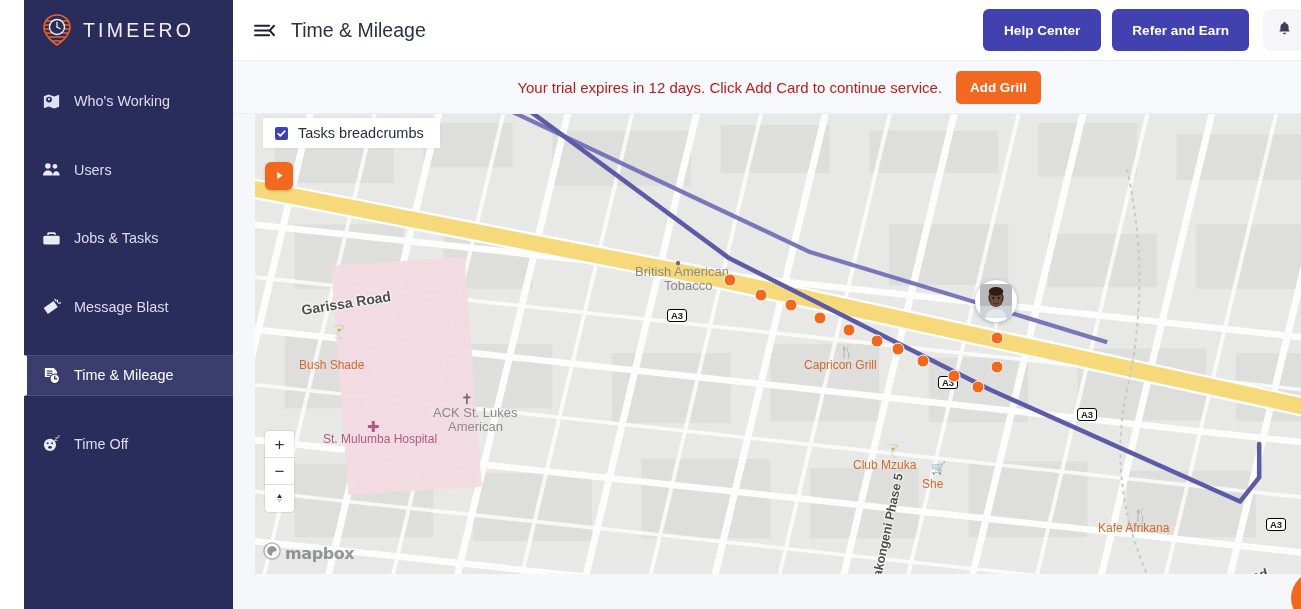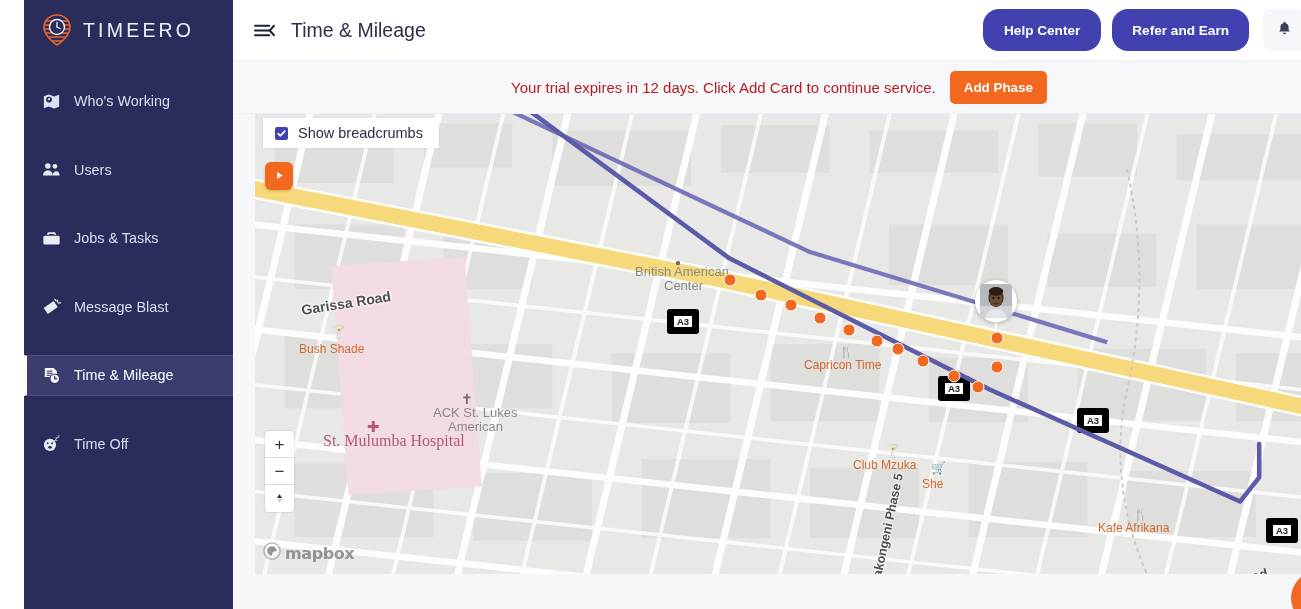--- a/index.html
+++ b/index.html
@@ -65,21 +65,21 @@
     width: 26px; height: 26px; cursor: pointer;
     display: flex; align-items: center; justify-content: center;
     flex: 0 0 26px;
   }
   .page-title {
     font-size: 19.5px; color: #2b2f45; margin-left: 14px; font-weight: 400;
     white-space: nowrap;
   }
   .topbar-spacer { flex: 1 1 auto; }
   .btn {
-    border: none; border-radius: 16px; cursor: pointer;
+    border: none; border-radius: 6px; cursor: pointer;
     font-family: "Liberation Sans", sans-serif;
     font-size: 13.6px; font-weight: 700; color: #fff;
     white-space: nowrap;
   }
   .btn-primary { background: #4141b0; height: 42px; padding: 0 21px; }
   .btn-primary.refer { padding: 0 20px; }
   .bell-btn {
     width: 42px; height: 42px; border-radius: 8px;
     background: #f6f6fa; border: none; cursor: pointer;
     display: flex; align-items: center; justify-content: center;
@@ -172,28 +172,28 @@
   }
 
   
   .mlbl {
     position: absolute; z-index: 6; pointer-events: none;
     font-family: "Liberation Sans", sans-serif;
     white-space: nowrap;
   }
   .poi { color: #d4692c; font-size: 12px; text-align: center; }
   .place { color: #8a8a8a; font-size: 13px; text-align: center; }
-  .pinkpoi { color: #b25a7c; font-size: 16px; font-family: Liberation Serif, serif; }
+  .pinkpoi { color: #b25a7c; font-size: 12px; }
   .roadlbl {
     color: #4e4e4e; font-size: 12.5px; font-weight: 600;
     text-shadow: 0 0 3px #fff, 0 0 3px #fff, 0 0 2px #fff;
   }
   .shield {
     position: absolute; z-index: 7; background: #fff;
-    border: 7px solid #000000; border-radius: 3px;
+    border: 1px solid #000000; border-radius: 3px;
     font-size: 9.5px; color: #222; padding: 0px 3px;
     font-weight: 600; font-family: "Liberation Sans", sans-serif;
   }
   .poi-ico {
     font-size: 12px; color: #d4692c; text-align: center; line-height: 1;
   }
 
   .avatar-pin {
     position: absolute; z-index: 14; left: 975px; top: 276px;
     width: 42px; height: 54px;
@@ -353,21 +353,21 @@
           <svg viewBox="0 0 20 20" width="17" height="17" fill="#3b4058">
             <path d="M10 2a1.2 1.2 0 0 1 1.2 1.2v.6a4.7 4.7 0 0 1 3.6 4.5v3l1.3 2.2H3.9l1.3-2.2v-3a4.7 4.7 0 0 1 3.6-4.5v-.6A1.2 1.2 0 0 1 10 2z"></path>
             <path d="M8.2 15.1h3.6a1.8 1.8 0 0 1-3.6 0z"></path>
           </svg>
         </span>
       </button>
     </header>
 
     <div class="trial-bar">
       <span class="trial-text">Your trial expires in 12 days. Click Add Card to continue service.</span>
-      <button class="btn-add-card">Add Phase</button>
+      <button class="btn-add-card">Add Grill</button>
     </div>
 
     <div class="map-wrap">
       <div class="map-card">
 
         <div class="map-canvas">
           <svg viewBox="0 0 1100 500" preserveAspectRatio="none">
             <rect width="1100" height="500" fill="#e8e8e6"></rect>
 
             <g fill="#dededc">
@@ -444,35 +444,35 @@
 
         <div class="shield" style="left:412px;top:195px">A3</div>
         <div class="shield" style="left:683px;top:262px">A3</div>
         <div class="shield" style="left:822px;top:294px">A3</div>
         <div class="shield" style="left:1011px;top:404px">A3</div>
 
         <div class="mlbl roadlbl" style="left:46px;top:181px;transform:rotate(-9deg);font-size:14px">Garissa Road</div>
         <div class="mlbl roadlbl" style="left:924px;top:463px;transform:rotate(-16deg);font-size:14px">Garissa Road</div>
 
         <div class="mlbl poi-ico" style="left:76px;top:212px">🍸</div>
-        <div class="mlbl poi" style="left:44px;top:228px">Bush Shade</div>
+        <div class="mlbl poi" style="left:44px;top:244px">Bush Shade</div>
 
         <div class="mlbl" style="left:112px;top:304px;color:#b25a7c;font-size:15px">✚</div>
         <div class="mlbl pinkpoi" style="left:68px;top:318px">St. Mulumba Hospital</div>
 
         <div class="mlbl" style="left:206px;top:277px;color:#6b6b6b;font-size:14px">✝</div>
         <div class="mlbl place" style="left:178px;top:291px">ACK St. Lukes</div>
         <div class="mlbl place" style="left:193px;top:305px">American</div>
 
         <div class="mlbl" style="left:420px;top:143px;color:#6b6b6b;font-size:10px">●</div>
         <div class="mlbl place" style="left:380px;top:150px">British American</div>
-        <div class="mlbl place" style="left:409px;top:164px">Center</div>
+        <div class="mlbl place" style="left:409px;top:164px">Tobacco</div>
 
         <div class="mlbl poi-ico" style="left:584px;top:232px">🍴</div>
-        <div class="mlbl poi" style="left:549px;top:244px">Capricon Time</div>
+        <div class="mlbl poi" style="left:549px;top:244px">Capricon Grill</div>
 
         <div class="mlbl poi-ico" style="left:630px;top:331px">🍸</div>
         <div class="mlbl poi" style="left:598px;top:344px">Club Mzuka</div>
 
         <div class="mlbl poi-ico" style="left:676px;top:348px">🛒</div>
         <div class="mlbl poi" style="left:667px;top:363px">She</div>
 
         <div class="mlbl poi-ico" style="left:878px;top:395px">🍴</div>
         <div class="mlbl poi" style="left:843px;top:407px">Kafe Afrikana</div>
 
@@ -508,21 +508,21 @@
             </svg>
           </div>
         </div>
 
         <div class="breadcrumb-toggle">
           <span class="cb">
             <svg viewBox="0 0 12 12" width="11" height="11">
               <path d="M2.3 6.2 L4.7 8.6 L9.6 3.4" stroke="#ffffff" stroke-width="1.8" fill="none" stroke-linecap="round" stroke-linejoin="round"></path>
             </svg>
           </span>
-          <span class="bc-label">Show breadcrumbs</span>
+          <span class="bc-label">Tasks breadcrumbs</span>
         </div>
 
         <div class="play-btn">
           <span>
             <svg viewBox="0 0 12 12" width="11" height="11">
               <path d="M3.4 2.2 L9.4 6 L3.4 9.8 Z" fill="#ffffff"></path>
             </svg>
           </span>
         </div>
 

